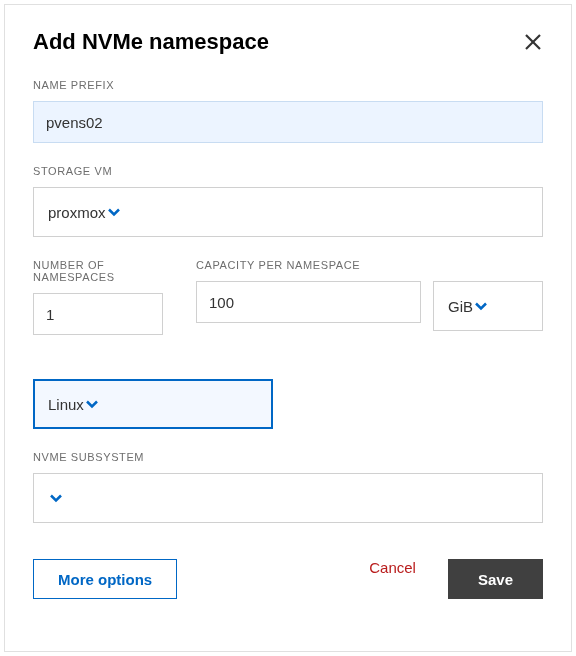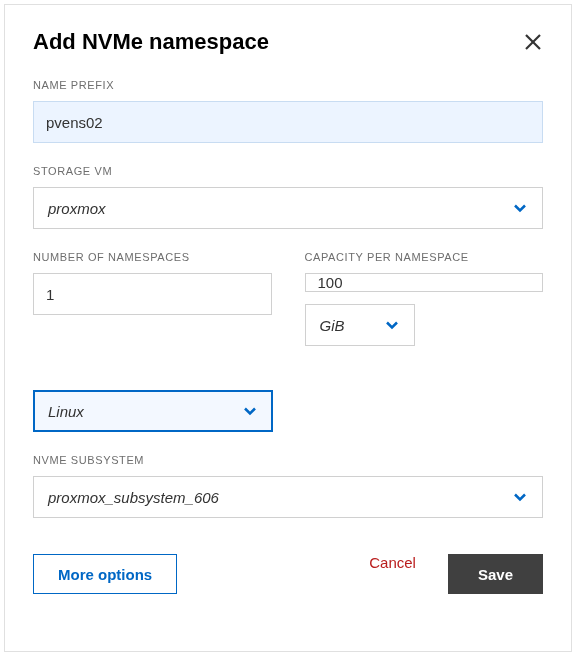--- a/index.html
+++ b/index.html
@@ -55,27 +55,25 @@
     background: #fff;
     font-family: inherit;
   }
   .text-input.highlighted {
     background: #ecf4ff;
     border-color: #c8dcf2;
   }
   .select {
     display: flex;
     align-items: center;
-    justify-content: space-between;
-    height: 42px;
+    height: 50px;
     border: 1px solid #d0d0d0;
     padding: 0 14px;
     background: #fff;
     cursor: pointer;
-    font-style: italic;
   }
   .select.focused {
     border: 2px solid #0067c5;
     padding: 0 13px;
     background: #f3f8ff;
   }
   .select-text {
     font-size: 15px;
     color: #333;
   }
@@ -90,21 +88,20 @@
   .field-group { margin-bottom: 22px; }
   .row {
     display: flex;
     gap: 33px;
     margin-bottom: 22px;
   }
   .col { flex: 1; }
   .capacity-row {
     display: flex;
     gap: 12px;
-    flex-direction: column;
   }
   .capacity-row .text-input { flex: 1; width: auto; }
   .capacity-row .select { width: 110px; }
   .os-select { width: 240px; margin-top: 44px; }
   .footer {
     display: flex;
     align-items: flex-start;
     justify-content: flex-end;
     gap: 32px;
     margin-top: 36px;
@@ -202,21 +199,20 @@
           <svg width="14" height="14" viewBox="0 0 14 14">
             <polyline points="2,4.5 7,9.5 12,4.5"></polyline>
           </svg>
         </span>
     </div>
   </div>
 
   <div class="field-group">
     <label class="field-label">NVME SUBSYSTEM</label>
     <div class="select">
-      <span class="select-text">proxmox_subsystem_606</span>
       <span class="chevron">
           <svg width="14" height="14" viewBox="0 0 14 14">
             <polyline points="2,4.5 7,9.5 12,4.5"></polyline>
           </svg>
         </span>
     </div>
   </div>
 
   <div class="footer">
     <button class="more-options">More options</button>

